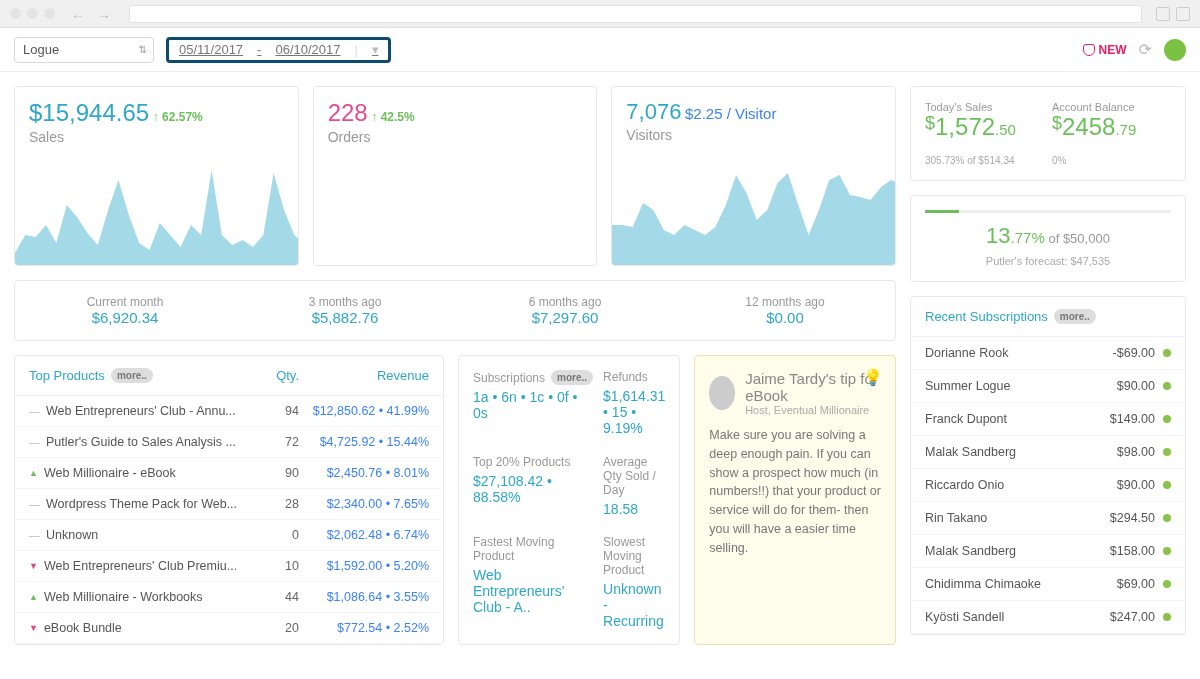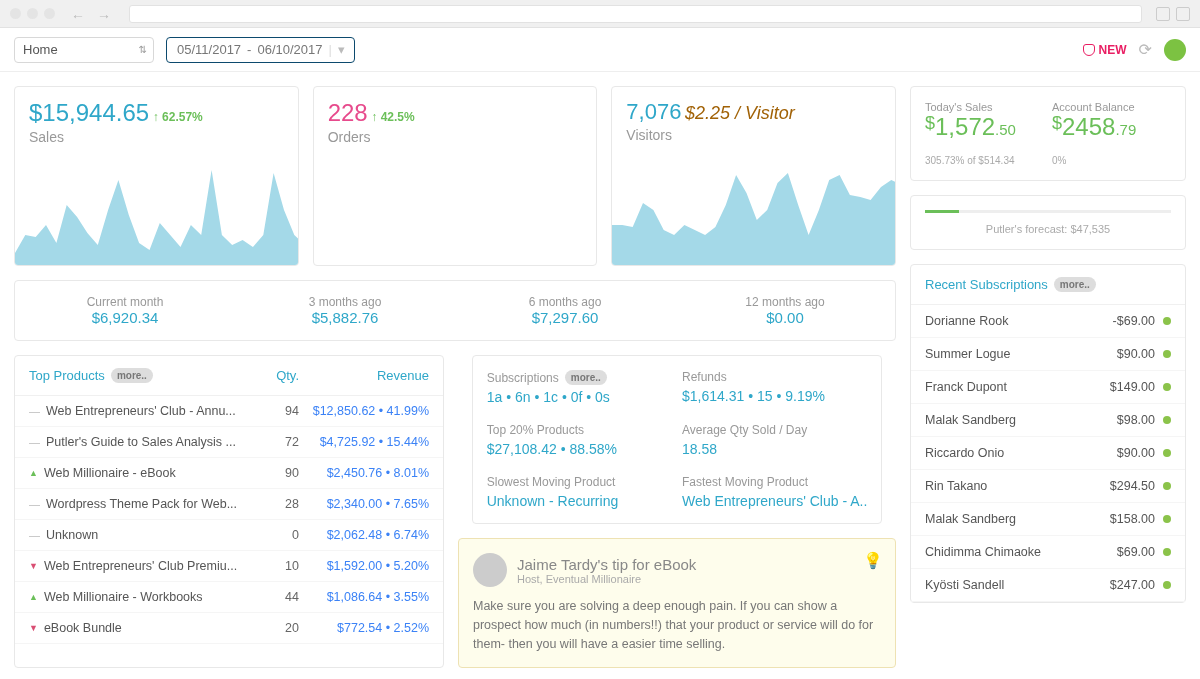--- a/index.html
+++ b/index.html
@@ -7,21 +7,21 @@
 .browser-chrome { height: 28px; background: #f0f0f0; border-bottom: 1px solid #e2e2e2; display: flex; align-items: center; padding: 0 10px; gap: 6px; }
 .traffic { width: 11px; height: 11px; border-radius: 50%; background: #e4e4e4; }
 .nav-arrows { margin-left: 10px; color: #bbb; letter-spacing: 4px; font-size: 14px; }
 .urlbar { flex: 1; height: 18px; background: #fff; border: 1px solid #e2e2e2; border-radius: 3px; margin: 0 8px; }
 .share-icons { color: #bbb; display: flex; gap: 6px; }
 .share-icons span { width: 14px; height: 14px; border: 1px solid #ccc; border-radius: 2px; display: inline-block; }
 
 .topbar { height: 44px; display: flex; align-items: center; padding: 0 14px; gap: 12px; border-bottom: 1px solid #eee; }
 .select-home { width: 140px; height: 26px; border: 1px solid #d8d8d8; border-radius: 4px; background: #fff; font-size: 13px; padding: 0 8px; color: #555; position: relative; display: flex; align-items: center; }
 .select-home::after { content:"⇅"; position: absolute; right: 6px; color: #999; font-size: 10px; }
-.date-range { height: 26px; border: 1px solid #0c4a6e; border-radius: 4px; padding: 0 10px; display: flex; align-items: center; color: #777; gap: 6px; }
+.date-range { height: 26px; border: 3px solid #0c4a6e; border-radius: 4px; padding: 0 10px; display: flex; align-items: center; color: #777; gap: 14px; text-decoration: underline; }
 .date-range .chev { color: #bbb; }
 .spacer { flex: 1; }
 .new-btn { color: #e91e63; font-weight: 700; display: flex; align-items: center; gap: 4px; font-size: 12px; }
 .bell { width: 12px; height: 12px; border: 1.5px solid #e91e63; border-radius: 3px 3px 6px 6px; position: relative; }
 .refresh { color: #bbb; font-size: 16px; }
 .avatar { width: 22px; height: 22px; border-radius: 50%; background: #7cc242; }
 
 .main { padding: 14px; display: grid; grid-template-columns: 1fr 276px; gap: 14px; }
 .left { display: flex; flex-direction: column; gap: 14px; }
 .card { border: 1px solid #e8e8e8; border-radius: 4px; background: #fff; }
@@ -52,21 +52,21 @@
 .products .hdr .col3 { width: 130px; text-align: right; }
 .more-pill { background: #ddd; color: #777; font-size: 10px; padding: 2px 6px; border-radius: 8px; font-weight: 700; }
 .prow { display: flex; padding: 8px 14px; border-bottom: 1px solid #f5f5f5; align-items: center; font-size: 12.5px; }
 .prow .nm { flex: 1; color: #555; display: flex; align-items: center; gap: 6px; }
 .prow .qty { width: 50px; text-align: right; color: #666; }
 .prow .rev { width: 130px; text-align: right; color: #3b82f6; }
 .tri-up { color: #6bbf59; font-size: 9px; }
 .tri-down { color: #d94e73; font-size: 9px; }
 .tri-flat { color: #bbb; font-size: 11px; }
 
-.stats-col { display: flex; flex-direction: column; gap: 14px; align-items: center; }
+.stats-col { display: flex; flex-direction: row; gap: 14px; }
 .stats-grid { display: grid; grid-template-columns: 1fr 1fr; padding: 14px; gap: 18px 10px; }
 .stat .slbl { color: #999; font-size: 12px; display: flex; align-items: center; gap: 6px; }
 .stat .sval { color: #2fa7c9; font-size: 14px; margin-top: 4px; }
 
 .tip { background: #fefdec; border: 1px solid #eee2b3; border-radius: 4px; padding: 14px; position: relative; }
 .tip-head { display: flex; gap: 10px; align-items: center; margin-bottom: 10px; }
 .tip-av { width: 34px; height: 34px; border-radius: 50%; background: #ccc; }
 .tip-name { color: #888; font-size: 15px; }
 .tip-role { color: #aaa; font-size: 11px; }
 .tip-body { color: #777; font-size: 12.5px; line-height: 1.5; }
@@ -103,21 +103,21 @@
   <div class="nav-arrows">← →</div>
   <div class="urlbar"></div>
   <div class="share-icons">
       <span></span>
       <span></span>
     </div>
 </div>
 
 <div class="topbar">
   <div class="select-home">
-      <span>Home</span>
+      <span>Logue</span>
     </div>
   <div class="date-range">
     <span>05/11/2017</span>
     <span>-</span>
     <span>06/10/2017</span>
     <span style="color:#ddd">|</span>
     <span class="chev">▾</span>
   </div>
   <div class="spacer"></div>
   <div class="new-btn">
@@ -270,21 +270,21 @@
             <div class="bar">
               <span style="height: 5%;"></span>
               <span style="height: 3%;"></span>
             </div>
           </div>
       </div>
 
       <div class="card kpi kpi-visitors">
         <div class="kpi-head">
           <span class="kpi-val">7,076</span>
-          <span style="color:#a16207; font-size:18px;font-style:italic;">$2.25 / Visitor</span>
+          <span style="color:#3b82f6; font-size:15px;">$2.25 / Visitor</span>
           <div class="kpi-sub">Visitors</div>
         </div>
         <svg class="kpi-chart" viewBox="0 0 300 100" preserveAspectRatio="none">
           <path id="visitors-path" fill="#a4d9e8" stroke="none" d="M0,100 L0.0,60.0 L10.3,60.0 L20.7,62.0 L31.0,38.0 L41.4,45.0 L51.7,65.0 L62.1,70.0 L72.4,60.0 L82.8,65.0 L93.1,70.0 L103.4,62.0 L113.8,40.0 L124.1,10.0 L134.5,28.0 L144.8,55.0 L155.2,45.0 L165.5,18.0 L175.9,8.0 L186.2,40.0 L196.6,70.0 L206.9,45.0 L217.2,15.0 L227.6,10.0 L237.9,30.0 L248.3,32.0 L258.6,35.0 L269.0,22.0 L279.3,15.0 L289.7,20.0 L300.0,45.0 L300,100 Z"></path>
         </svg>
       </div>
     </div>
 
     <div class="card months" id="months">
         <div>
@@ -398,26 +398,26 @@
           </div>
           <div class="stat">
             <div class="slbl">Top 20% Products</div>
             <div class="sval">$27,108.42 • 88.58%</div>
           </div>
           <div class="stat">
             <div class="slbl">Average Qty Sold / Day</div>
             <div class="sval">18.58</div>
           </div>
           <div class="stat">
+            <div class="slbl">Fastest Moving Product</div>
+            <div class="sval">Web Entrepreneurs' Club - A..</div>
+          </div>
+          <div class="stat">
             <div class="slbl">Slowest Moving Product</div>
             <div class="sval">Unknown - Recurring</div>
-          </div>
-          <div class="stat">
-            <div class="slbl">Fastest Moving Product</div>
-            <div class="sval">Web Entrepreneurs' Club - A..</div>
           </div>
         </div>
 
         <div class="tip">
           <span class="bulb">💡</span>
           <div class="tip-head">
             <div class="tip-av"></div>
             <div>
               <div class="tip-name"><span>Jaime Tardy's</span> <span>tip for eBook</span></div>
               <div class="tip-role">Host, Eventual Millionaire</div>
@@ -441,20 +441,24 @@
         <div class="lbl">Account Balance</div>
         <div class="big"><span class="dollar">$</span><span>2458</span><span class="cents">.79</span></div>
         <div class="sub">0%</div>
       </div>
     </div>
 
     <div class="card goal">
       <div class="goal-bar">
           <div class="goal-fill"></div>
         </div>
+      <div>
+        <span class="goal-val"><span>13</span><span style="font-size:15px">.77%</span></span>
+        <span class="goal-of">of $50,000</span>
+      </div>
       <div class="goal-sub">Putler's forecast: $47,535</div>
     </div>
 
     <div class="card trans">
       <div class="thdr">
         <span>Recent Subscriptions</span>
         <span class="more-pill">more..</span>
       </div>
       <div id="trans-rows">
           <div class="trow">

